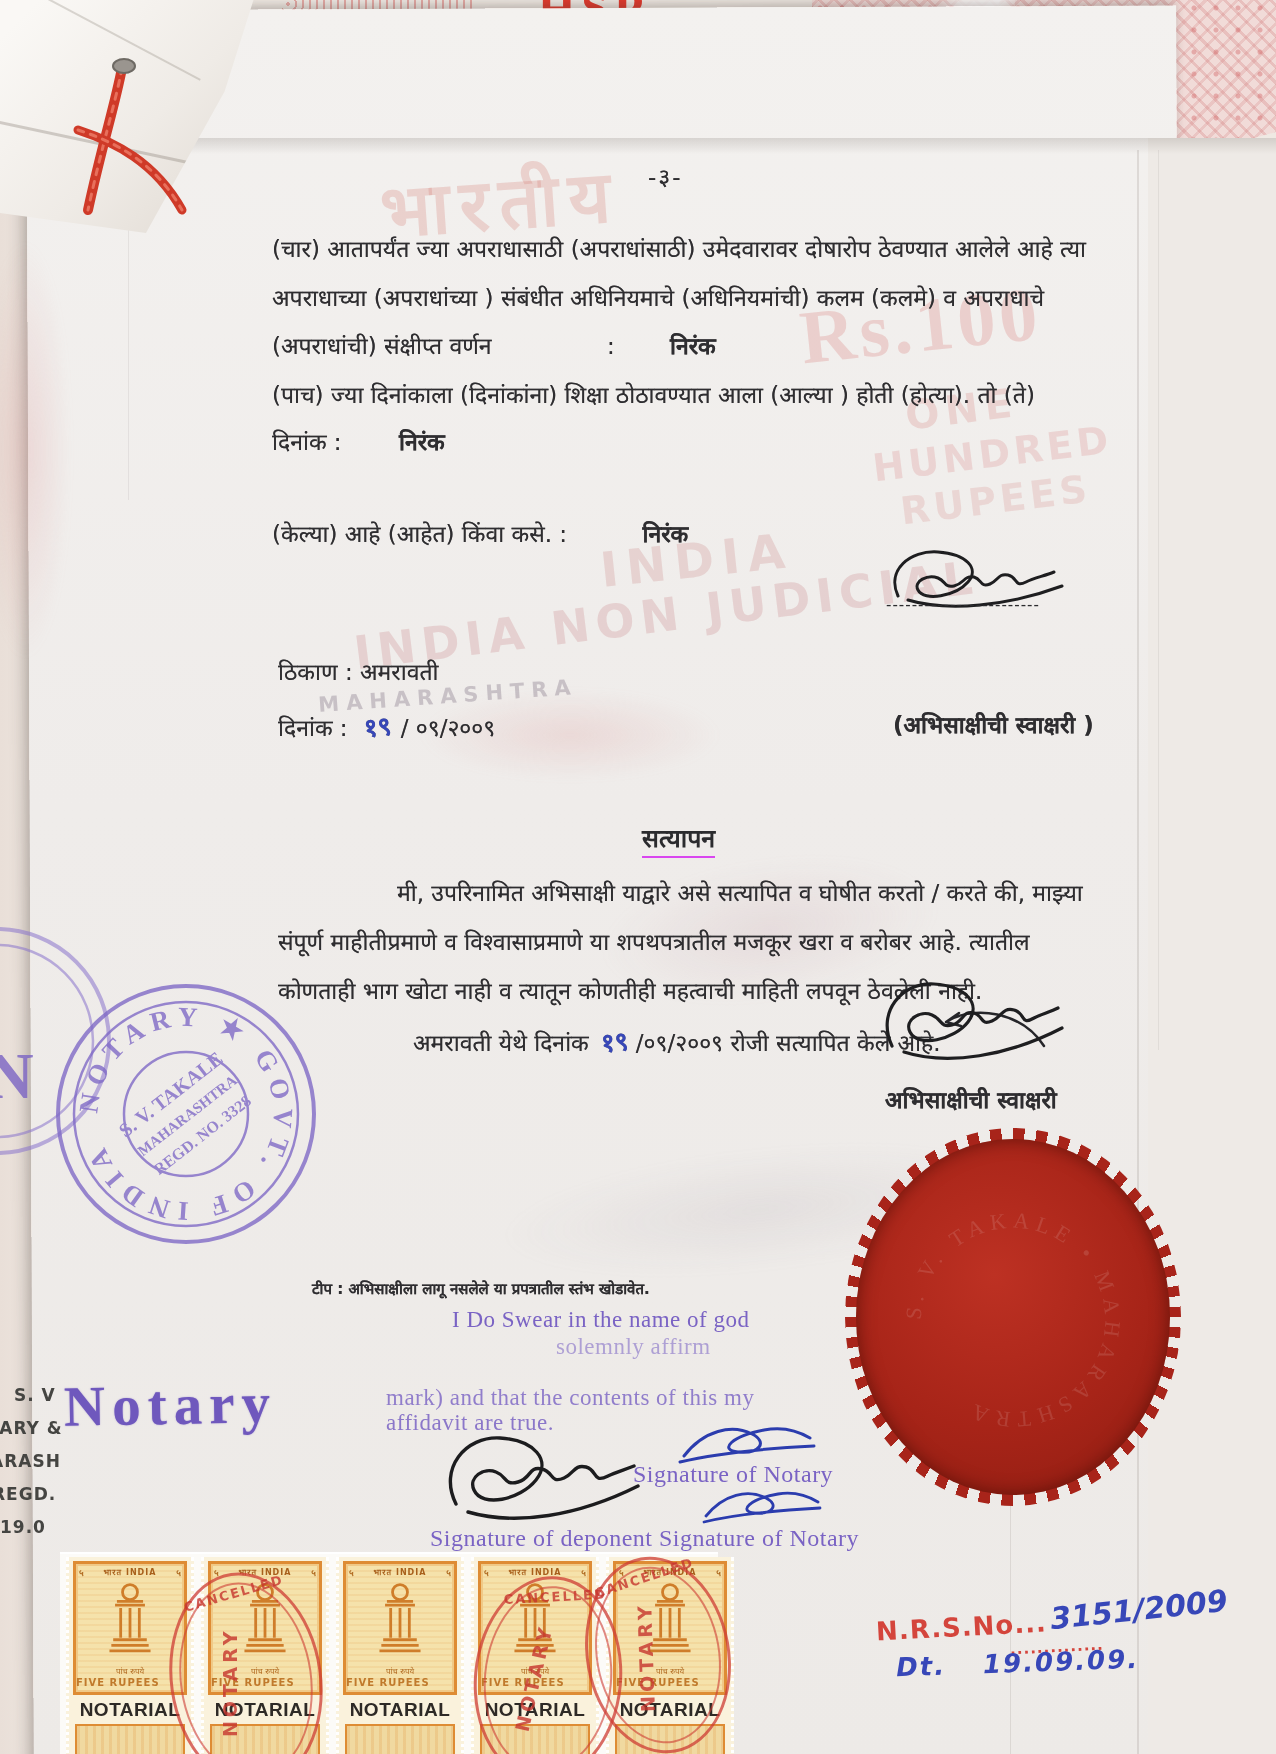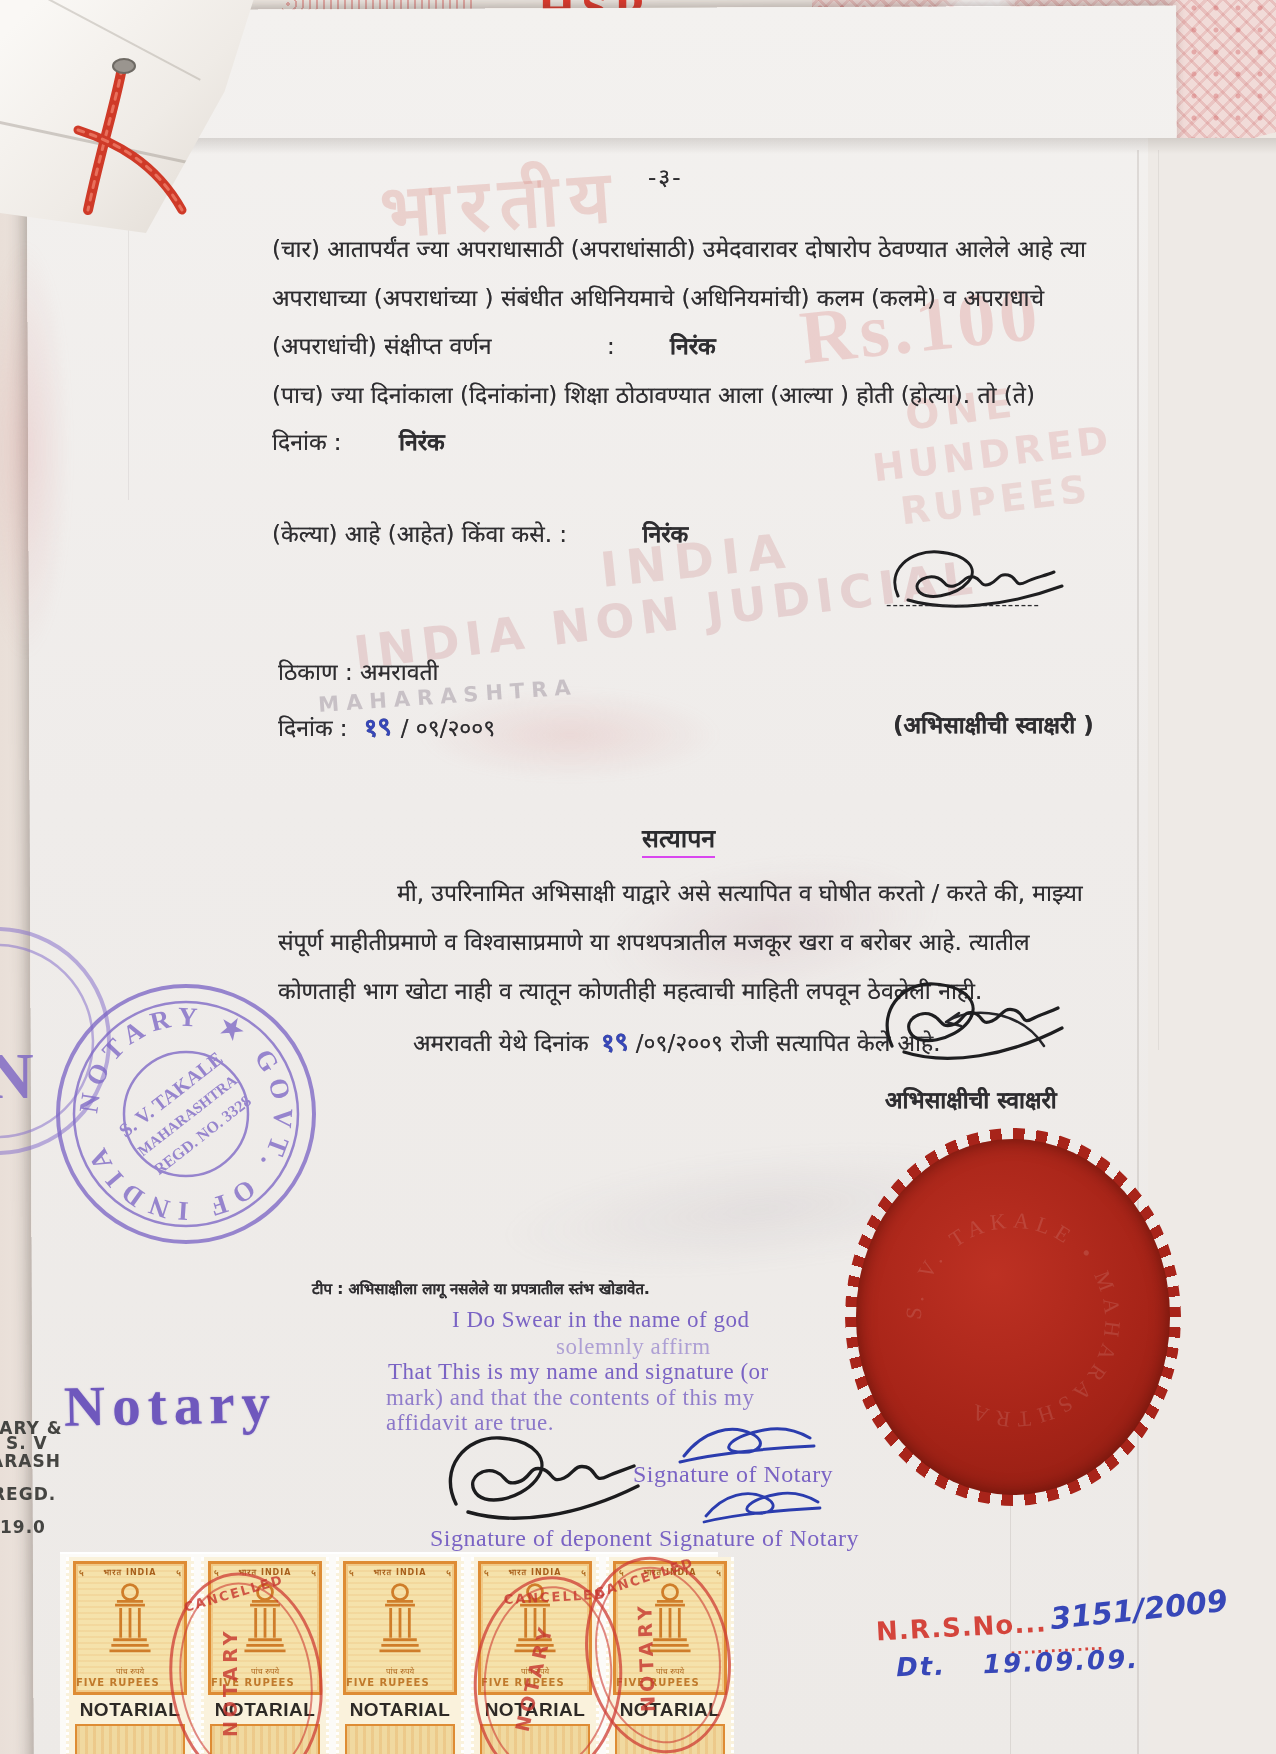--- a/index.html
+++ b/index.html
@@ -230,21 +230,20 @@
         <text x="140" y="147" font-size="15">MAHARASHTRA</text>
         <text x="140" y="172" font-size="16">REGD. NO. 3328</text>
       </g>
     </g>
   </svg>
 
   <div class="mline bold" style="left:312px;top:1278px;font-size:15px;">टीप : अभिसाक्षीला लागू नसलेले या प्रपत्रातील स्तंभ खोडावेत.</div>
 
   <div class="oath" style="left:452px;top:1307px;">I Do Swear in the name of god</div>
   <div class="oath" style="left:556px;top:1334px;opacity:.55;">solemnly affirm</div>
-  <div class="oath" style="left:388px;top:1359px;">That This is my name and signature (or</div>
   <div class="oath" style="left:386px;top:1385px;opacity:.8;">mark) and that the contents of this my</div>
   <div class="oath" style="left:386px;top:1410px;opacity:.85;">affidavit are true.</div>
   <div class="oath" style="left:633px;top:1461px;font-size:24px;">Signature of Notary</div>
   <div class="oath" style="left:430px;top:1525px;font-size:24px;">Signature of deponent Signature of Notary</div>
 
   <div class="notary-big">Notary</div>
   <div class="n-frag">N</div>
 
   <svg class="sig" style="left:428px;top:1424px;" width="215" height="108" viewBox="0 0 215 108">
     <path d="M28,80 C10,44 38,12 72,14 C106,16 124,36 108,56 C92,76 54,84 46,66 C40,53 56,43 68,48 C79,52 76,62 90,58 C104,54 100,42 114,45 C126,48 122,60 136,54 C146,50 146,40 158,43 C170,46 164,60 180,52 C188,48 196,46 206,42 M40,88 C88,102 150,92 210,62" fill="none" stroke="#1c1c1e" stroke-width="3.4" stroke-linecap="round"></path>
@@ -271,21 +270,21 @@
   </div>
 
   <div class="nrs-label">N.R.S.No...</div>
   <div class="nrs-dots">..............</div>
   <div class="nrs-num">3151/2009</div>
   <div class="nrs-dt">
     <span>Dt.</span>
     <span style="margin-left:26px;">19.09.09.</span>
   </div>
 
-  <div class="frag" style="left:6px;top:1385px;margin-top:48px;">S. V</div>
+  <div class="frag" style="left:14px;top:1385px;">S. V</div>
   <div class="frag" style="left:-12px;top:1418px;">TARY &amp;</div>
   <div class="frag" style="left:-10px;top:1451px;">ARASH</div>
   <div class="frag" style="left:-8px;top:1484px;">REGD.</div>
   <div class="frag" style="left:0px;top:1517px;">19.0</div>
 
   <div class="strip">
     <div class="rstamp">
       <div class="rs-inner">
         <div class="rs-top">भारत INDIA</div>
         <span class="rs-c" style="left:3px;top:2px;">५</span>

